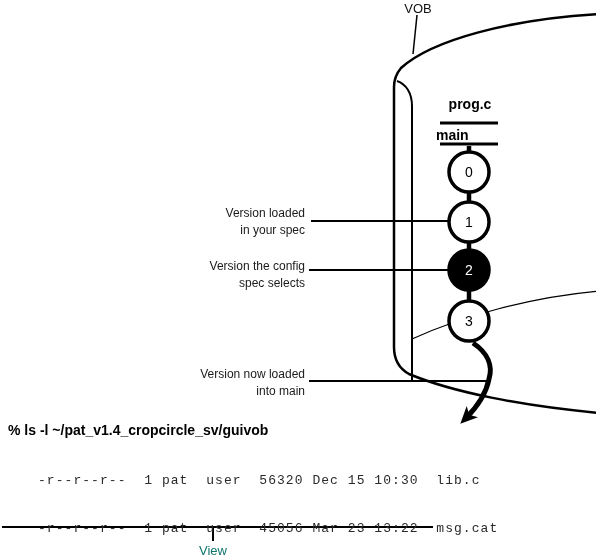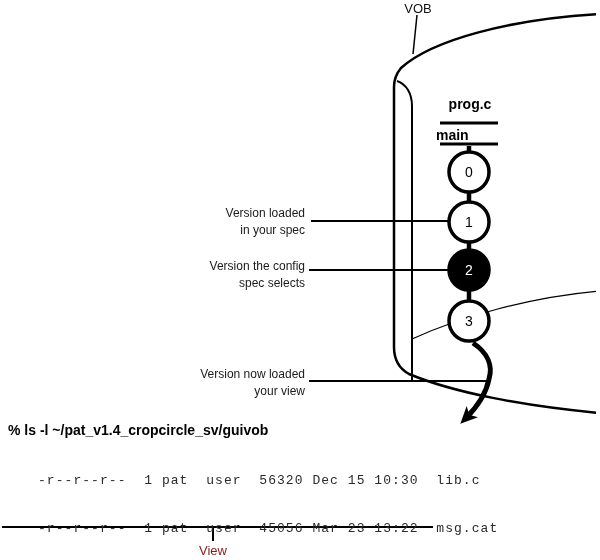--- a/index.html
+++ b/index.html
@@ -28,21 +28,21 @@
   .term-cmd{left:8px;top:422px;font-size:14px;font-weight:bold;color:#000000;}
   .term-list{
     left:8px;top:441px;
     font-family:"Liberation Mono", monospace;
     font-size:13px;line-height:16px;
     letter-spacing:1.05px;
     color:#2a2a2a;
     white-space:pre;
   }
   .term-list div{height:16px;margin-left:30px;}
-  .view-label{left:183px;top:543px;width:60px;text-align:center;font-size:13px;color:#7f1d1d;}
+  .view-label{left:183px;top:543px;width:60px;text-align:center;font-size:13px;color:#0f766e;}
 </style>
 </head>
 <body>
 
 <div class="canvas">
 
   <svg width="600" height="560" viewBox="0 0 600 560">
     <defs>
       <marker id="arrowhead" markerUnits="userSpaceOnUse" markerWidth="20" markerHeight="18" refX="9" refY="8" orient="auto">
         <path d="M 0 0 L 17 8 L 0 16 L 4.5 8 Z" fill="#000"></path>
@@ -95,21 +95,21 @@
   <div class="overlay anno a1">
     <div>Version loaded</div>
     <div>in your spec</div>
   </div>
   <div class="overlay anno a2">
     <div>Version the config</div>
     <div>spec selects</div>
   </div>
   <div class="overlay anno a3">
     <div>Version now loaded</div>
-    <div>your view</div>
+    <div>into main</div>
   </div>
 
   <div class="overlay term-cmd">% ls -l ~/pat_v1.4_cropcircle_sv/guivob</div>
 
   <div class="overlay term-list">
     <div>-r--r--r--  1 pat  user  56320 Dec 15 10:30  lib.c</div>
     <div>-r--r--r--  1 pat  user  45056 Mar 23 13:22  msg.cat</div>
     
     
     

